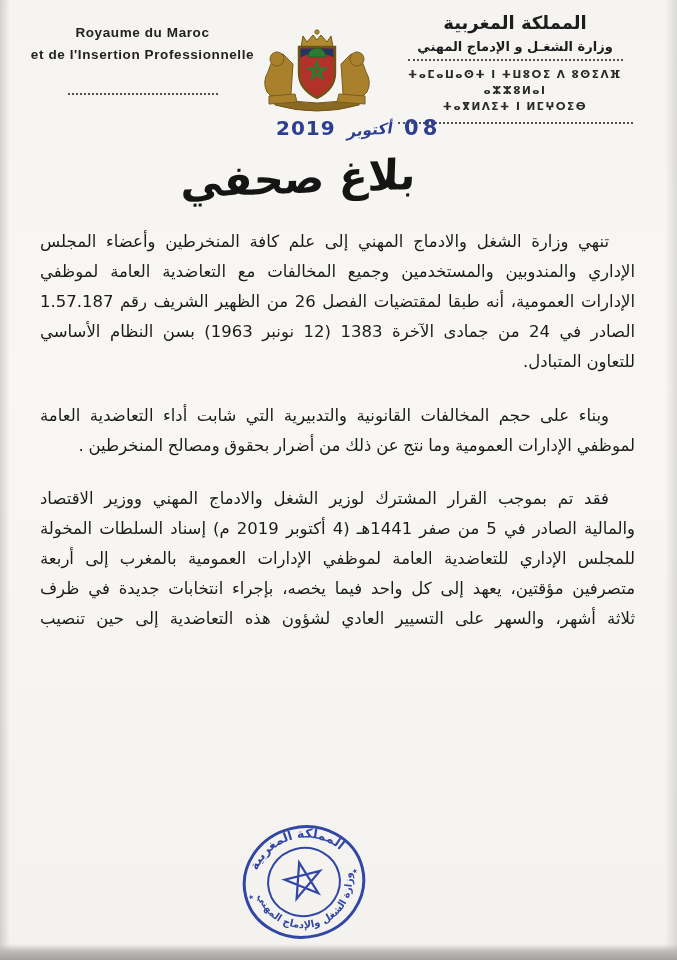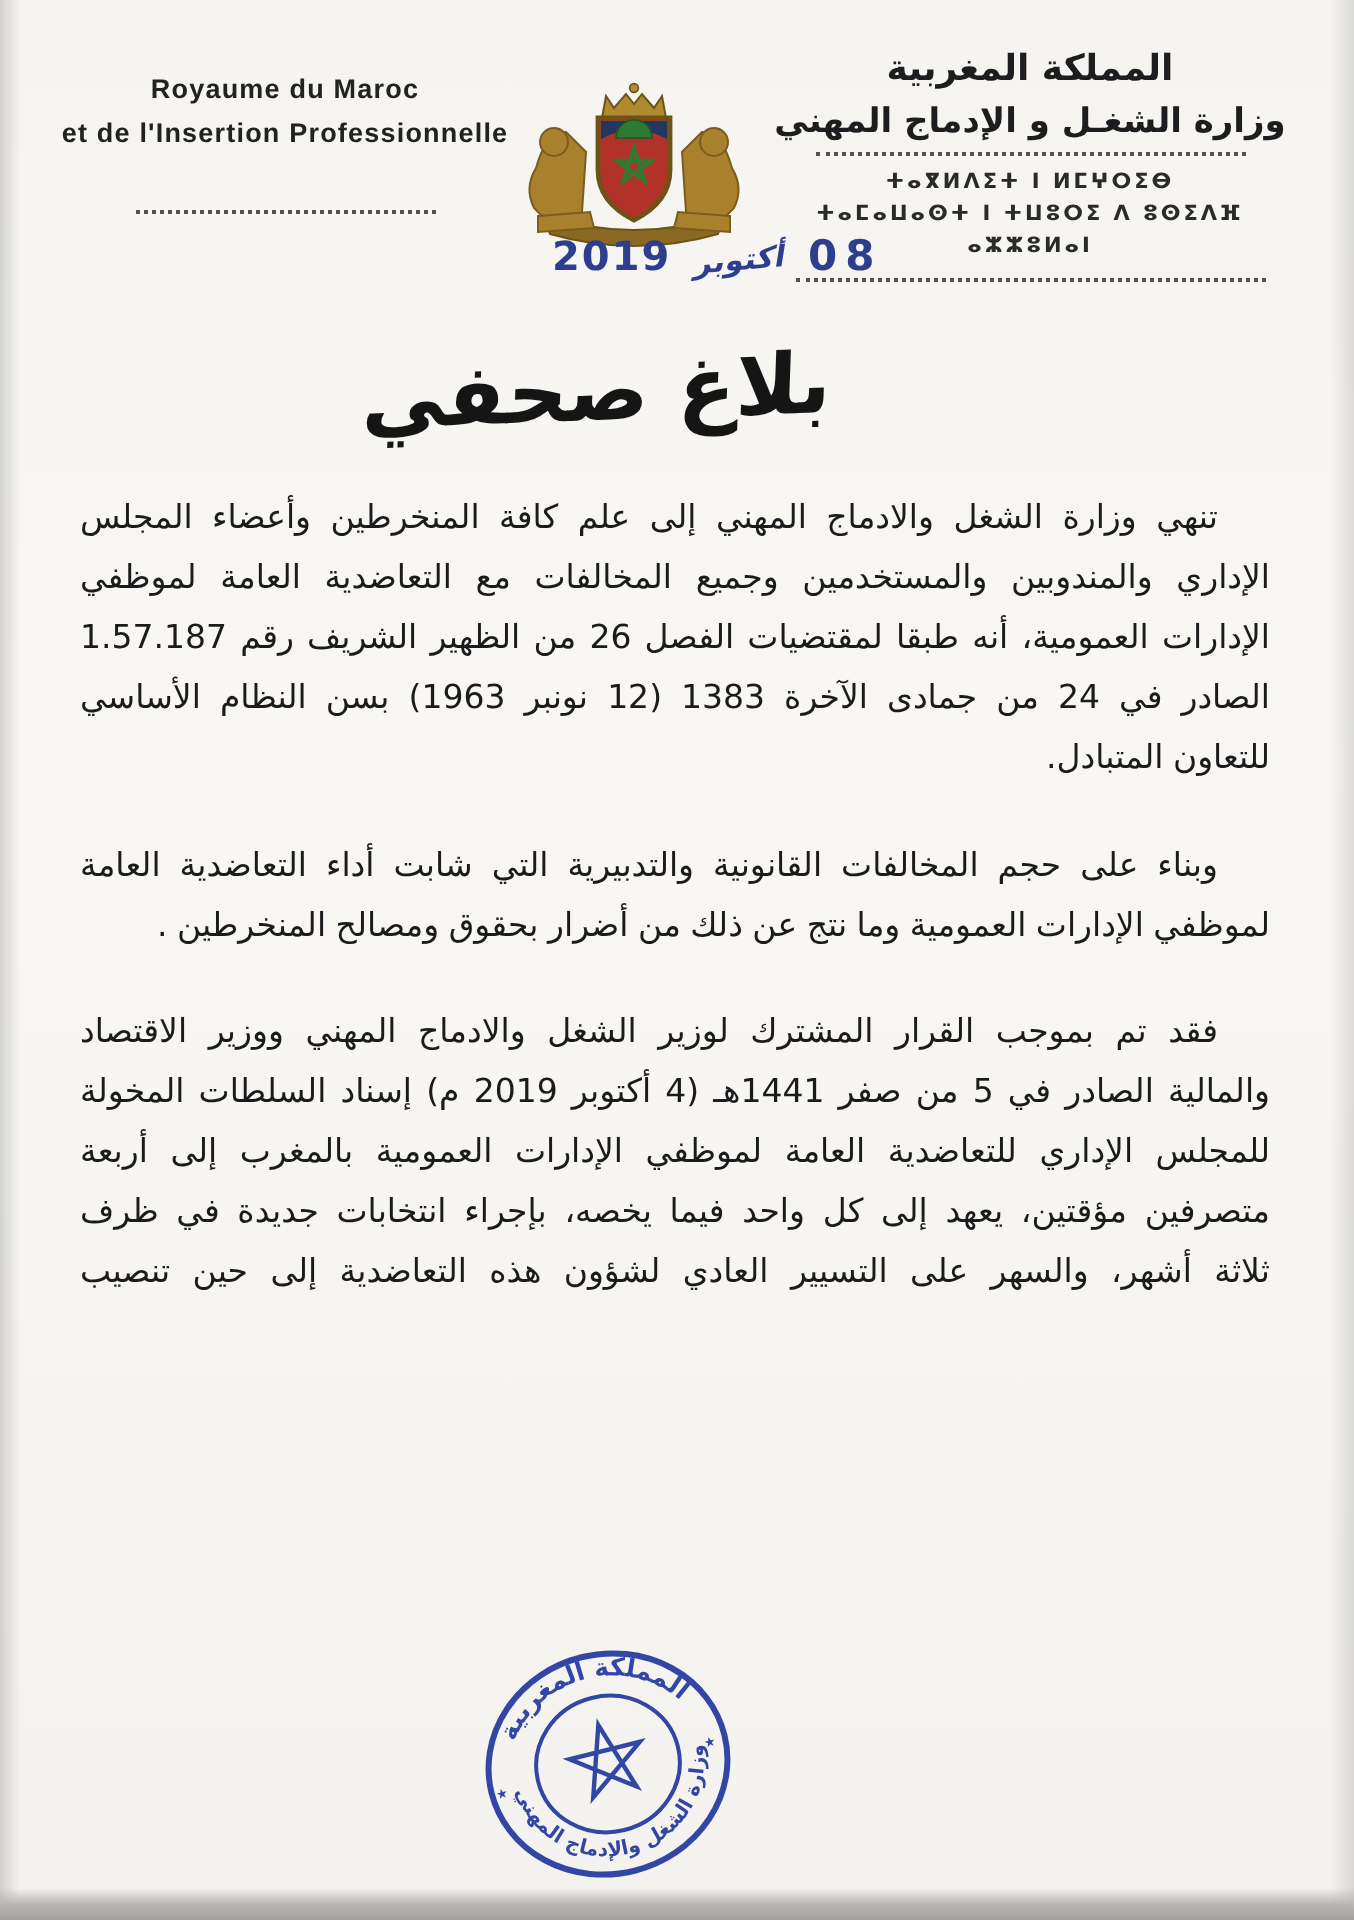--- a/index.html
+++ b/index.html
@@ -9,30 +9,30 @@
     margin:0 auto;
     overflow:hidden;
     background:
       linear-gradient(to top, #a2a19d 0px, #b9b8b4 8px, rgba(0,0,0,0) 16px),
       linear-gradient(to right, rgba(120,120,118,.28) 0, rgba(0,0,0,0) 10px, rgba(0,0,0,0) 665px, rgba(120,120,118,.22) 677px),
       linear-gradient(180deg,#f5f4f0 0%, #f8f7f3 40%, #f3f2ee 100%);
     font-family:"DejaVu Sans", sans-serif;
     color:#1d1d1f;
   }
   
-  .header{display:flex;justify-content:space-between;align-items:flex-start;padding:22px 26px 0 30px;}
+  .header{display:flex;justify-content:space-between;align-items:flex-start;padding:10px 26px 0 30px;}
   .hdr-left{width:225px;text-align:center;padding-top:12px;
     font-family:"Liberation Sans","DejaVu Sans",sans-serif;
     font-weight:bold;font-size:13.5px;letter-spacing:.6px;line-height:1.65;color:#222;}
   .dotline{border:0;border-bottom:2px dotted #55534f;height:0;}
   .hdr-left .dotline{width:150px;margin:26px auto 0;}
   .emblem-wrap{width:122px;padding-top:16px;flex:0 0 auto;}
   .hdr-right{width:272px;text-align:center;direction:rtl;padding-top:2px;}
   .hdr-right .l1{font-size:18px;font-weight:bold;}
-  .hdr-right .l2{font-size:17px;font-weight:bold;margin-top:6px;}
+  .hdr-right .l2{font-size:13px;font-weight:bold;margin-top:6px;}
   .hdr-right .dotline{width:215px;margin:5px auto 6px;}
   .tifinagh{direction:ltr;font-size:10.5px;letter-spacing:1.5px;color:#2a2a2a;line-height:1.5;font-weight:bold;}
   .hdr-right .dotline2{width:235px;margin:8px auto 0;border-bottom:2px dotted #55534f;height:0;}
   
   .date-stamp{
     position:absolute;left:276px;top:116px;
     direction:rtl;display:flex;align-items:baseline;gap:12px;
     color:#2e3e8f;font-weight:bold;white-space:nowrap;
   }
   .date-stamp .day{font-size:21px;letter-spacing:4px;}
@@ -96,22 +96,22 @@
         <path d="M52 31 a9 9 0 0 1 18 0 z" fill="#2f7a33" stroke="#1f5a24" stroke-width=".8"></path>
 
         <polygon points="61,36 66.3,52.5 52.4,42.4 69.6,42.4 55.7,52.5" fill="none" stroke="#2f7a33" stroke-width="2"></polygon>
       </svg>
     </div>
 
     <div class="hdr-right">
       <div class="l1">المملكة المغربية</div>
       <div class="l2">وزارة الشغـل و الإدماج المهني</div>
       <div class="dotline"></div>
+      <div class="tifinagh">ⵜⴰⵎⴰⵡⴰⵙⵜ ⵏ ⵜⵡⵓⵔⵉ ⴷ ⵓⵙⵉⴷⴼ ⴰⵣⵣⵓⵍⴰⵏ</div>
       <div class="tifinagh">ⵜⴰⴳⵍⴷⵉⵜ ⵏ ⵍⵎⵖⵔⵉⴱ</div>
-      <div class="tifinagh">ⵜⴰⵎⴰⵡⴰⵙⵜ ⵏ ⵜⵡⵓⵔⵉ ⴷ ⵓⵙⵉⴷⴼ ⴰⵣⵣⵓⵍⴰⵏ</div>
       <div class="dotline2"></div>
     </div>
   </div>
 
   <div class="date-stamp">
     <span class="day">08</span>
     <span class="month">أكتوبر</span>
     <span class="year">2019</span>
   </div>
 

